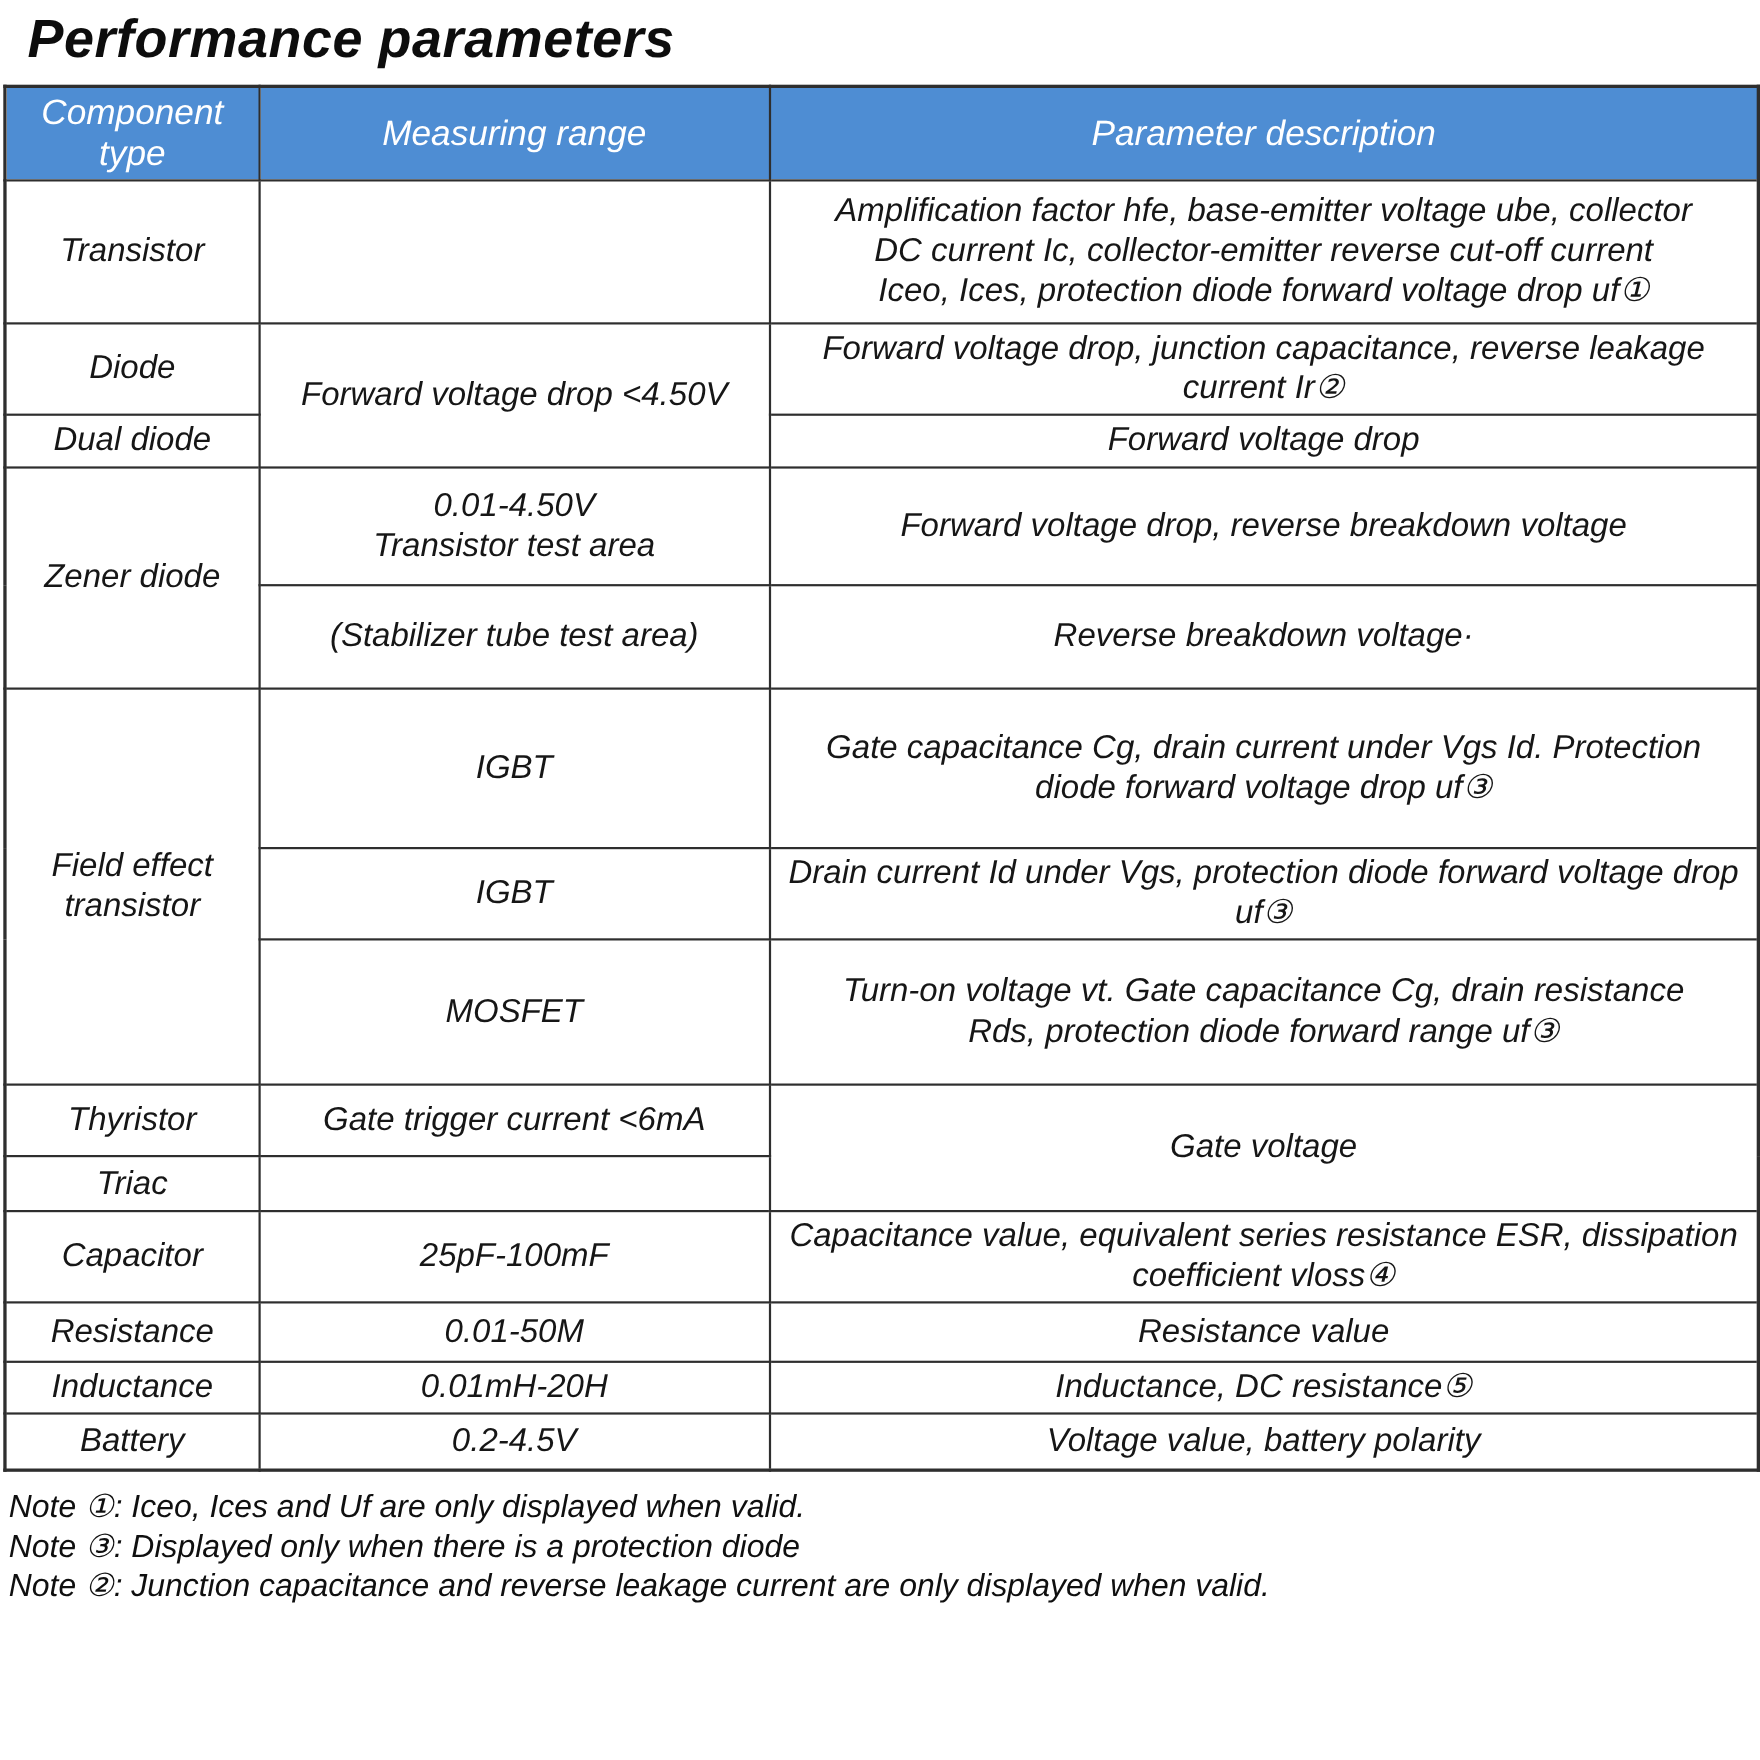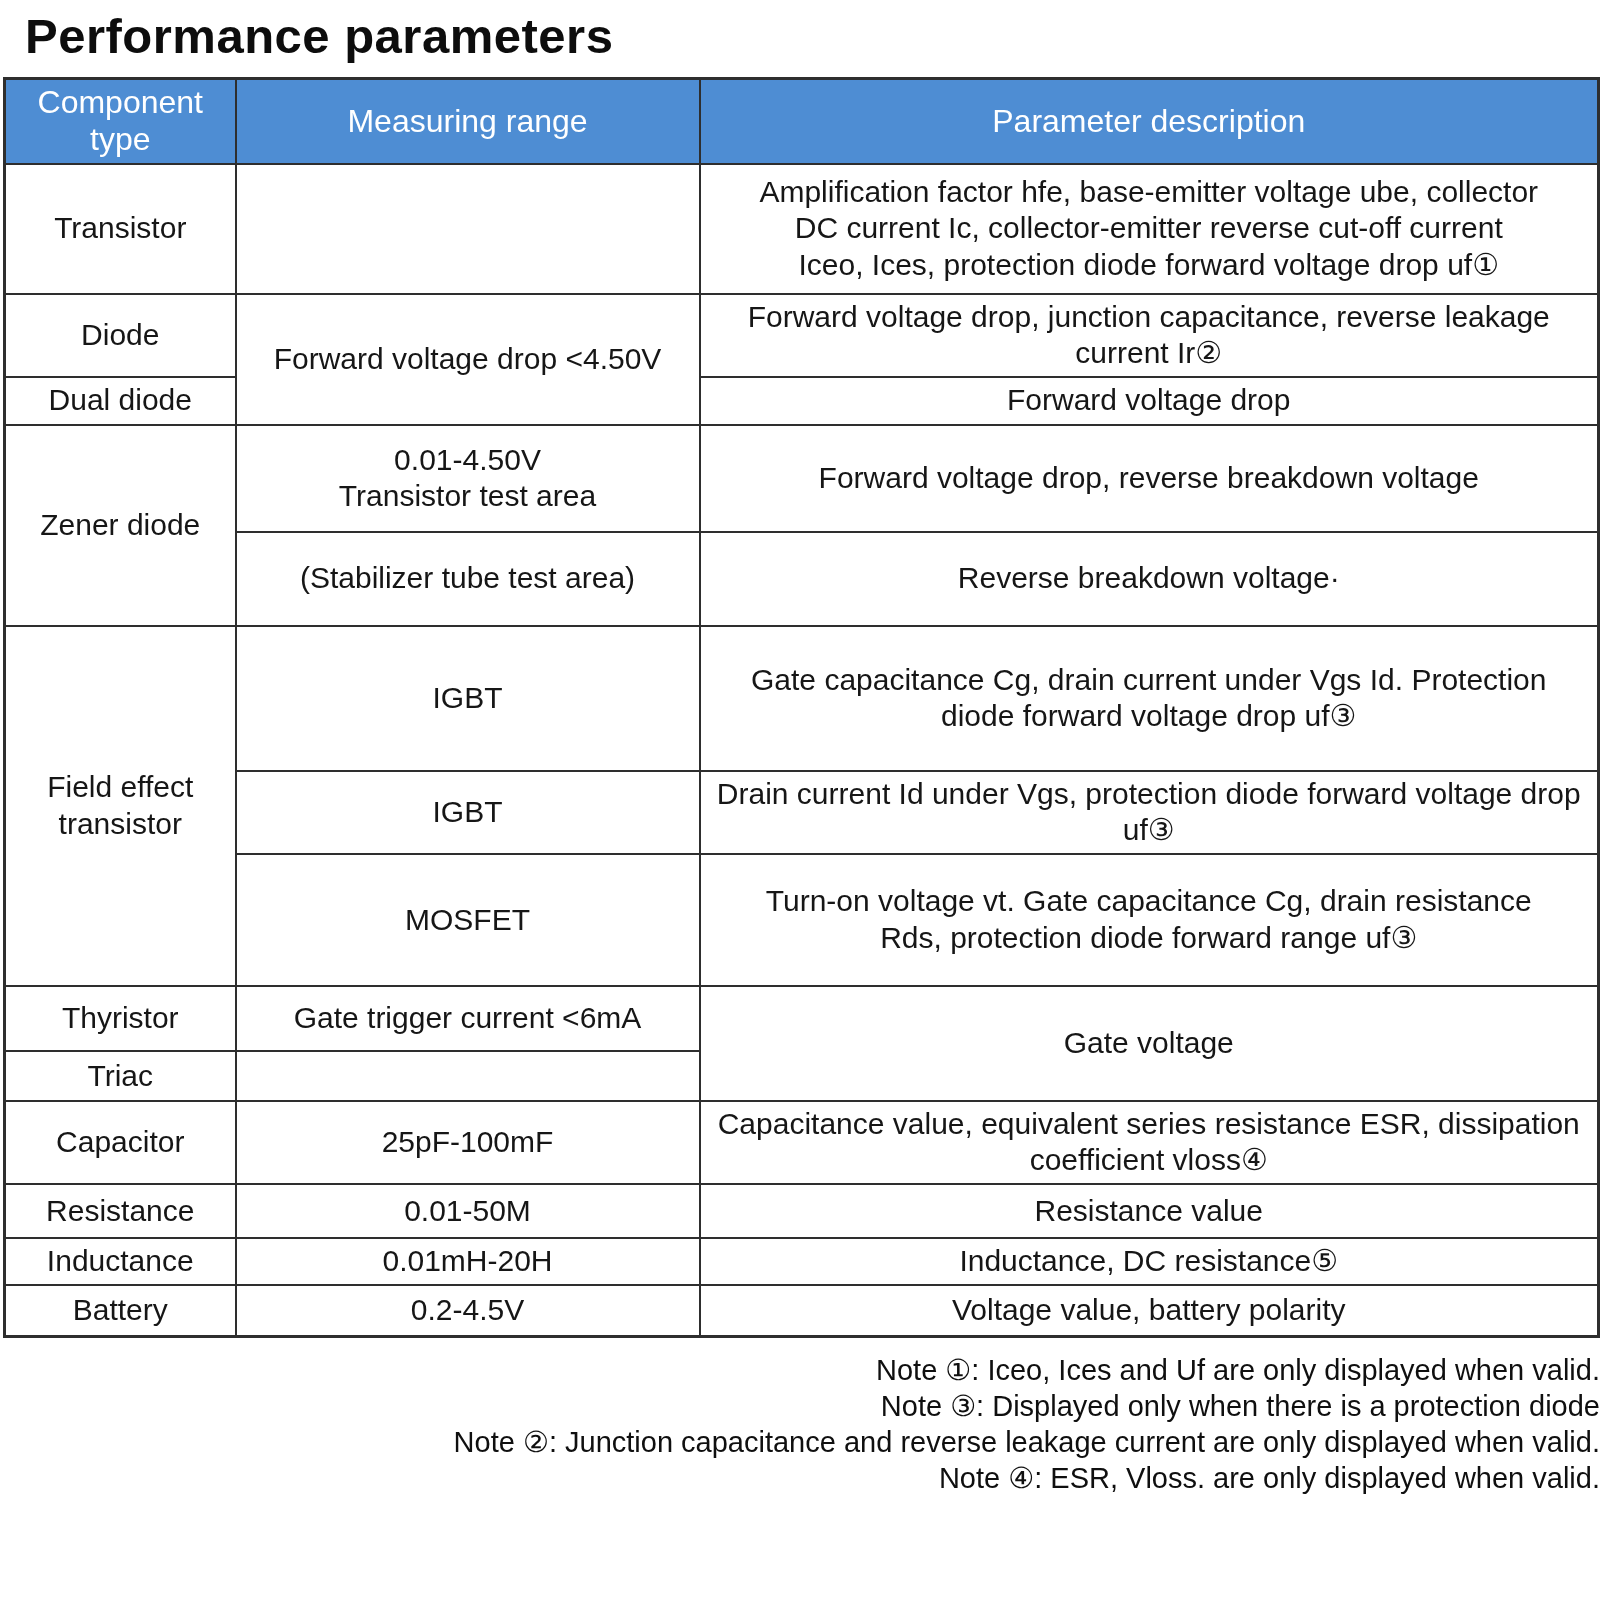--- a/index.html
+++ b/index.html
@@ -10,20 +10,21 @@
   }
   * { box-sizing: border-box; }
   html, body { margin: 0; padding: 0; background: #ffffff; }
   .page {
     width: 1600px;
     height: 1600px;
     background: #ffffff;
     overflow: hidden;
     font-family: "Liberation Sans", sans-serif;
     color: var(--text);
+    font-style: italic;
   }
   .title {
     font-size: 49px;
     font-weight: bold;
     color: #0d0d0d;
     margin: 0;
     padding: 8px 0 0 25px;
     letter-spacing: 0.5px;
   }
   table.params {
@@ -56,21 +57,20 @@
   td.small { font-size: 27px; padding-left: 6px; padding-right: 4px; }
   td.xsmall { font-size: 25px; padding-left: 5px; padding-right: 2px; }
   .notes {
     margin: 14px 0 0 8px;
   }
   .note-line {
     font-size: 29px;
     line-height: 36px;
     color: #0f0f0f;
     white-space: nowrap;
-    text-align: right;
   }
 </style>
 </head>
 <body>
 
 <div class="page">
 
   <h1 class="title">Performance parameters</h1>
 
   <table class="params">
@@ -175,16 +175,15 @@
         <td>Voltage value, battery polarity</td>
       </tr>
 
     </tbody>
   </table>
 
   <div class="notes">
     <div class="note-line">Note ①: Iceo, Ices and Uf are only displayed when valid.</div>
     <div class="note-line">Note ③: Displayed only when there is a protection diode</div>
     <div class="note-line">Note ②: Junction capacitance and reverse leakage current are only displayed when valid.</div>
-    <div class="note-line">Note ④: ESR, Vloss. are only displayed when valid.</div>
   </div>
 
 </div>
 
 </body></html>

